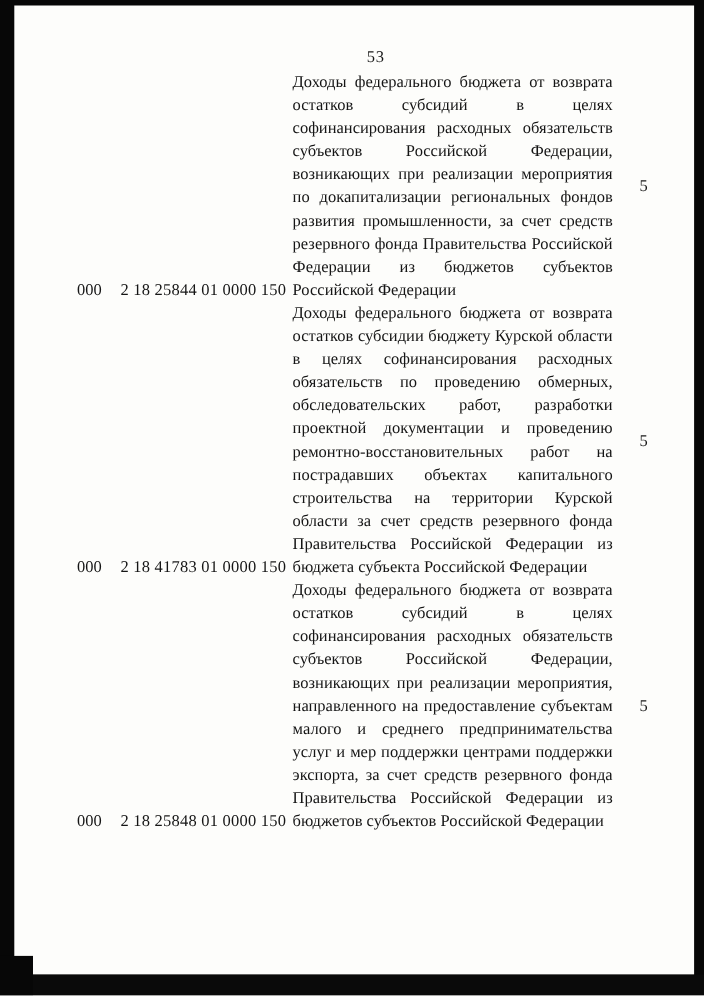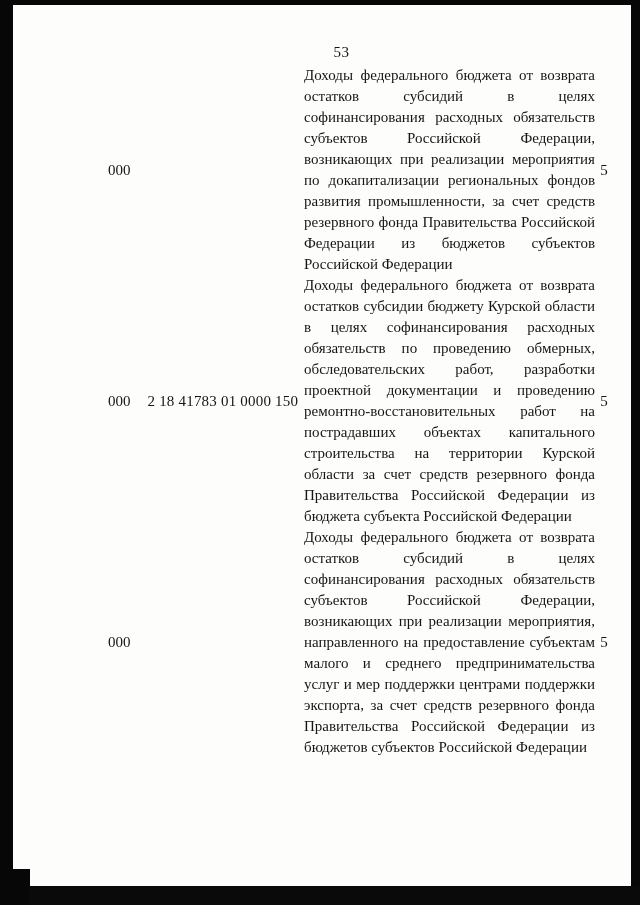--- a/index.html
+++ b/index.html
@@ -39,23 +39,22 @@
     display: flex;
     align-items: stretch;
     font-size: 15px;
     line-height: 21px;
   }
 
   .code-col {
     width: 196px;
     flex: none;
     display: flex;
-    align-items: center;
+    align-items: flex-end;
     white-space: nowrap;
-    margin-left: 38px;
   }
   .code { display: inline-block; margin-right: 17px; }
   .classification { display: inline-block; letter-spacing: 0.2px; }
 
   .desc-col {
     width: 291px;
     flex: none;
     text-align: justify;
     text-align-last: left;
   }
@@ -89,20 +88,21 @@
 </head>
 <body>
 
 <div class="scan">
   <div class="page">
     <div class="page-number">53</div>
     <div class="entries">
   <div class="entry">
     <div class="code-col">
       <span class="code">000</span>
+      <span class="classification">2 18 25844 01 0000 150</span>
     </div>
     <div class="desc-col">Доходы федерального бюджета от возврата остатков субсидий в целях софинансирования расходных обязательств субъектов Российской Федерации, возникающих при реализации мероприятия по докапитализации региональных фондов развития промышленности, за счет средств резервного фонда Правительства Российской Федерации из бюджетов субъектов Российской Федерации</div>
     <div class="note-col">
       <span class="note">5</span>
     </div>
   </div>
 
   <div class="entry">
     <div class="code-col">
       <span class="code">000</span>
@@ -110,20 +110,21 @@
     </div>
     <div class="desc-col">Доходы федерального бюджета от возврата остатков субсидии бюджету Курской области в целях софинансирования расходных обязательств по проведению обмерных, обследовательских работ, разработки проектной документации и проведению ремонтно-восстановительных работ на пострадавших объектах капитального строительства на территории Курской области за счет средств резервного фонда Правительства Российской Федерации из бюджета субъекта Российской Федерации</div>
     <div class="note-col">
       <span class="note">5</span>
     </div>
   </div>
 
   <div class="entry">
     <div class="code-col">
       <span class="code">000</span>
+      <span class="classification">2 18 25848 01 0000 150</span>
     </div>
     <div class="desc-col">Доходы федерального бюджета от возврата остатков субсидий в целях софинансирования расходных обязательств субъектов Российской Федерации, возникающих при реализации мероприятия, направленного на предоставление субъектам малого и среднего предпринимательства услуг и мер поддержки центрами поддержки экспорта, за счет средств резервного фонда Правительства Российской Федерации из бюджетов субъектов Российской Федерации</div>
     <div class="note-col">
       <span class="note">5</span>
     </div>
   </div>
 </div>
   </div>
   <div class="bottom-band"></div>
   <div class="corner-blob"></div>

